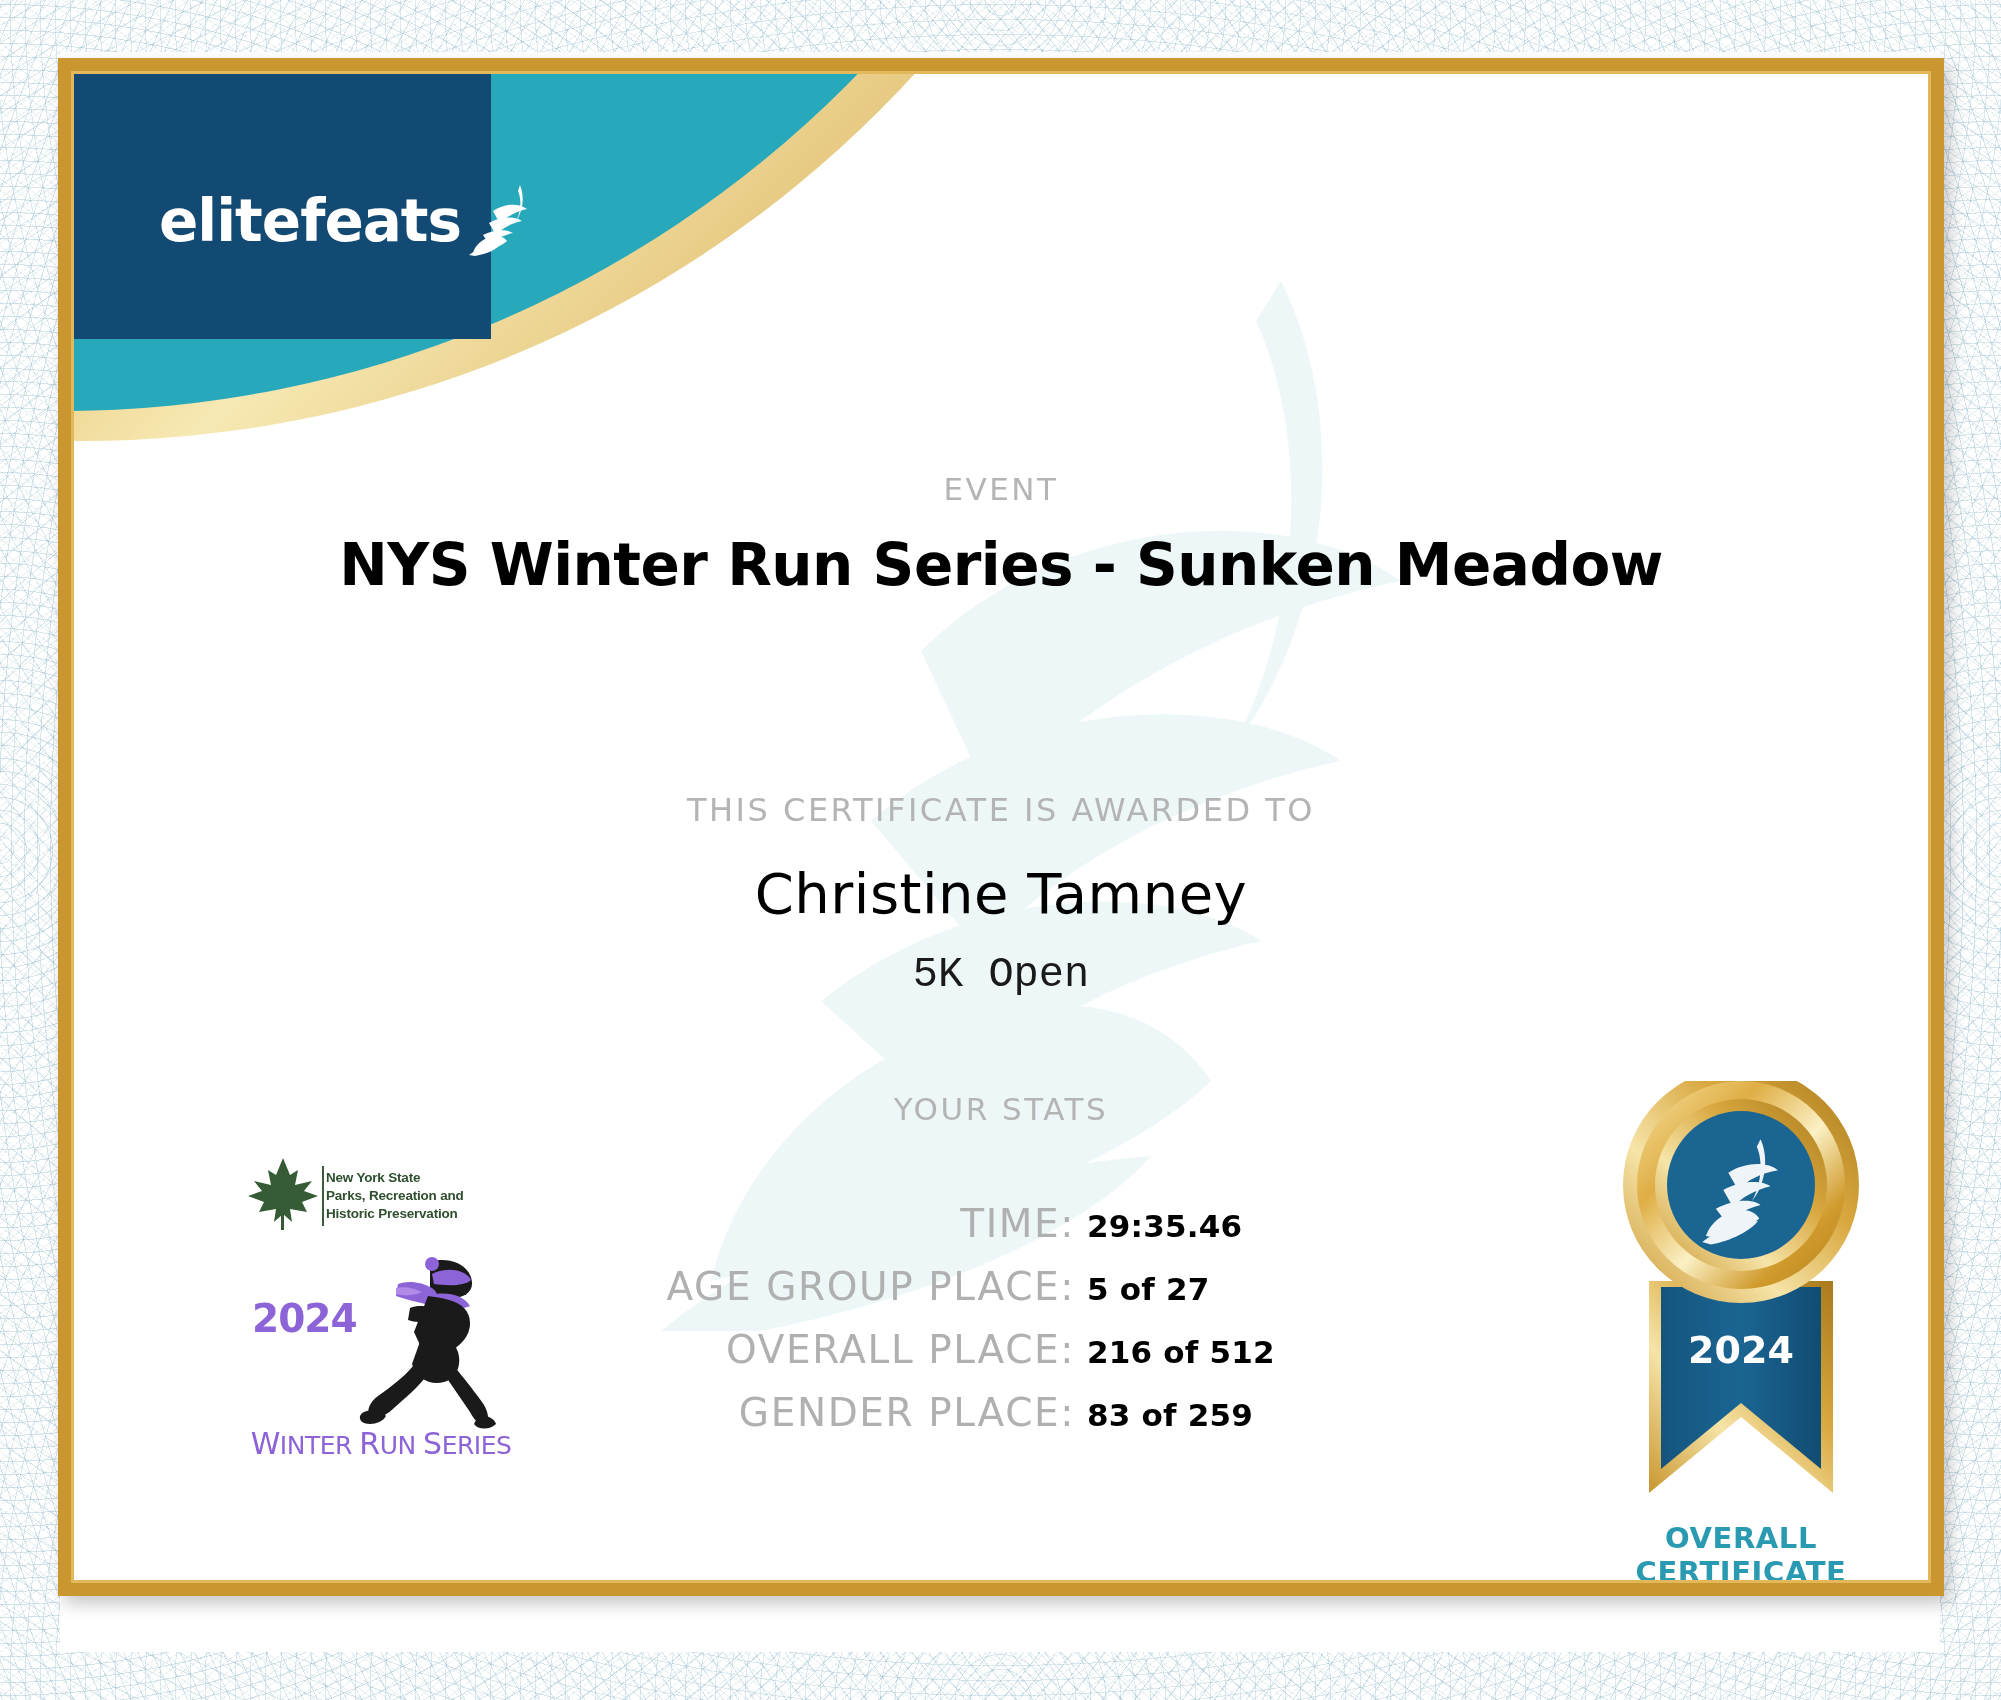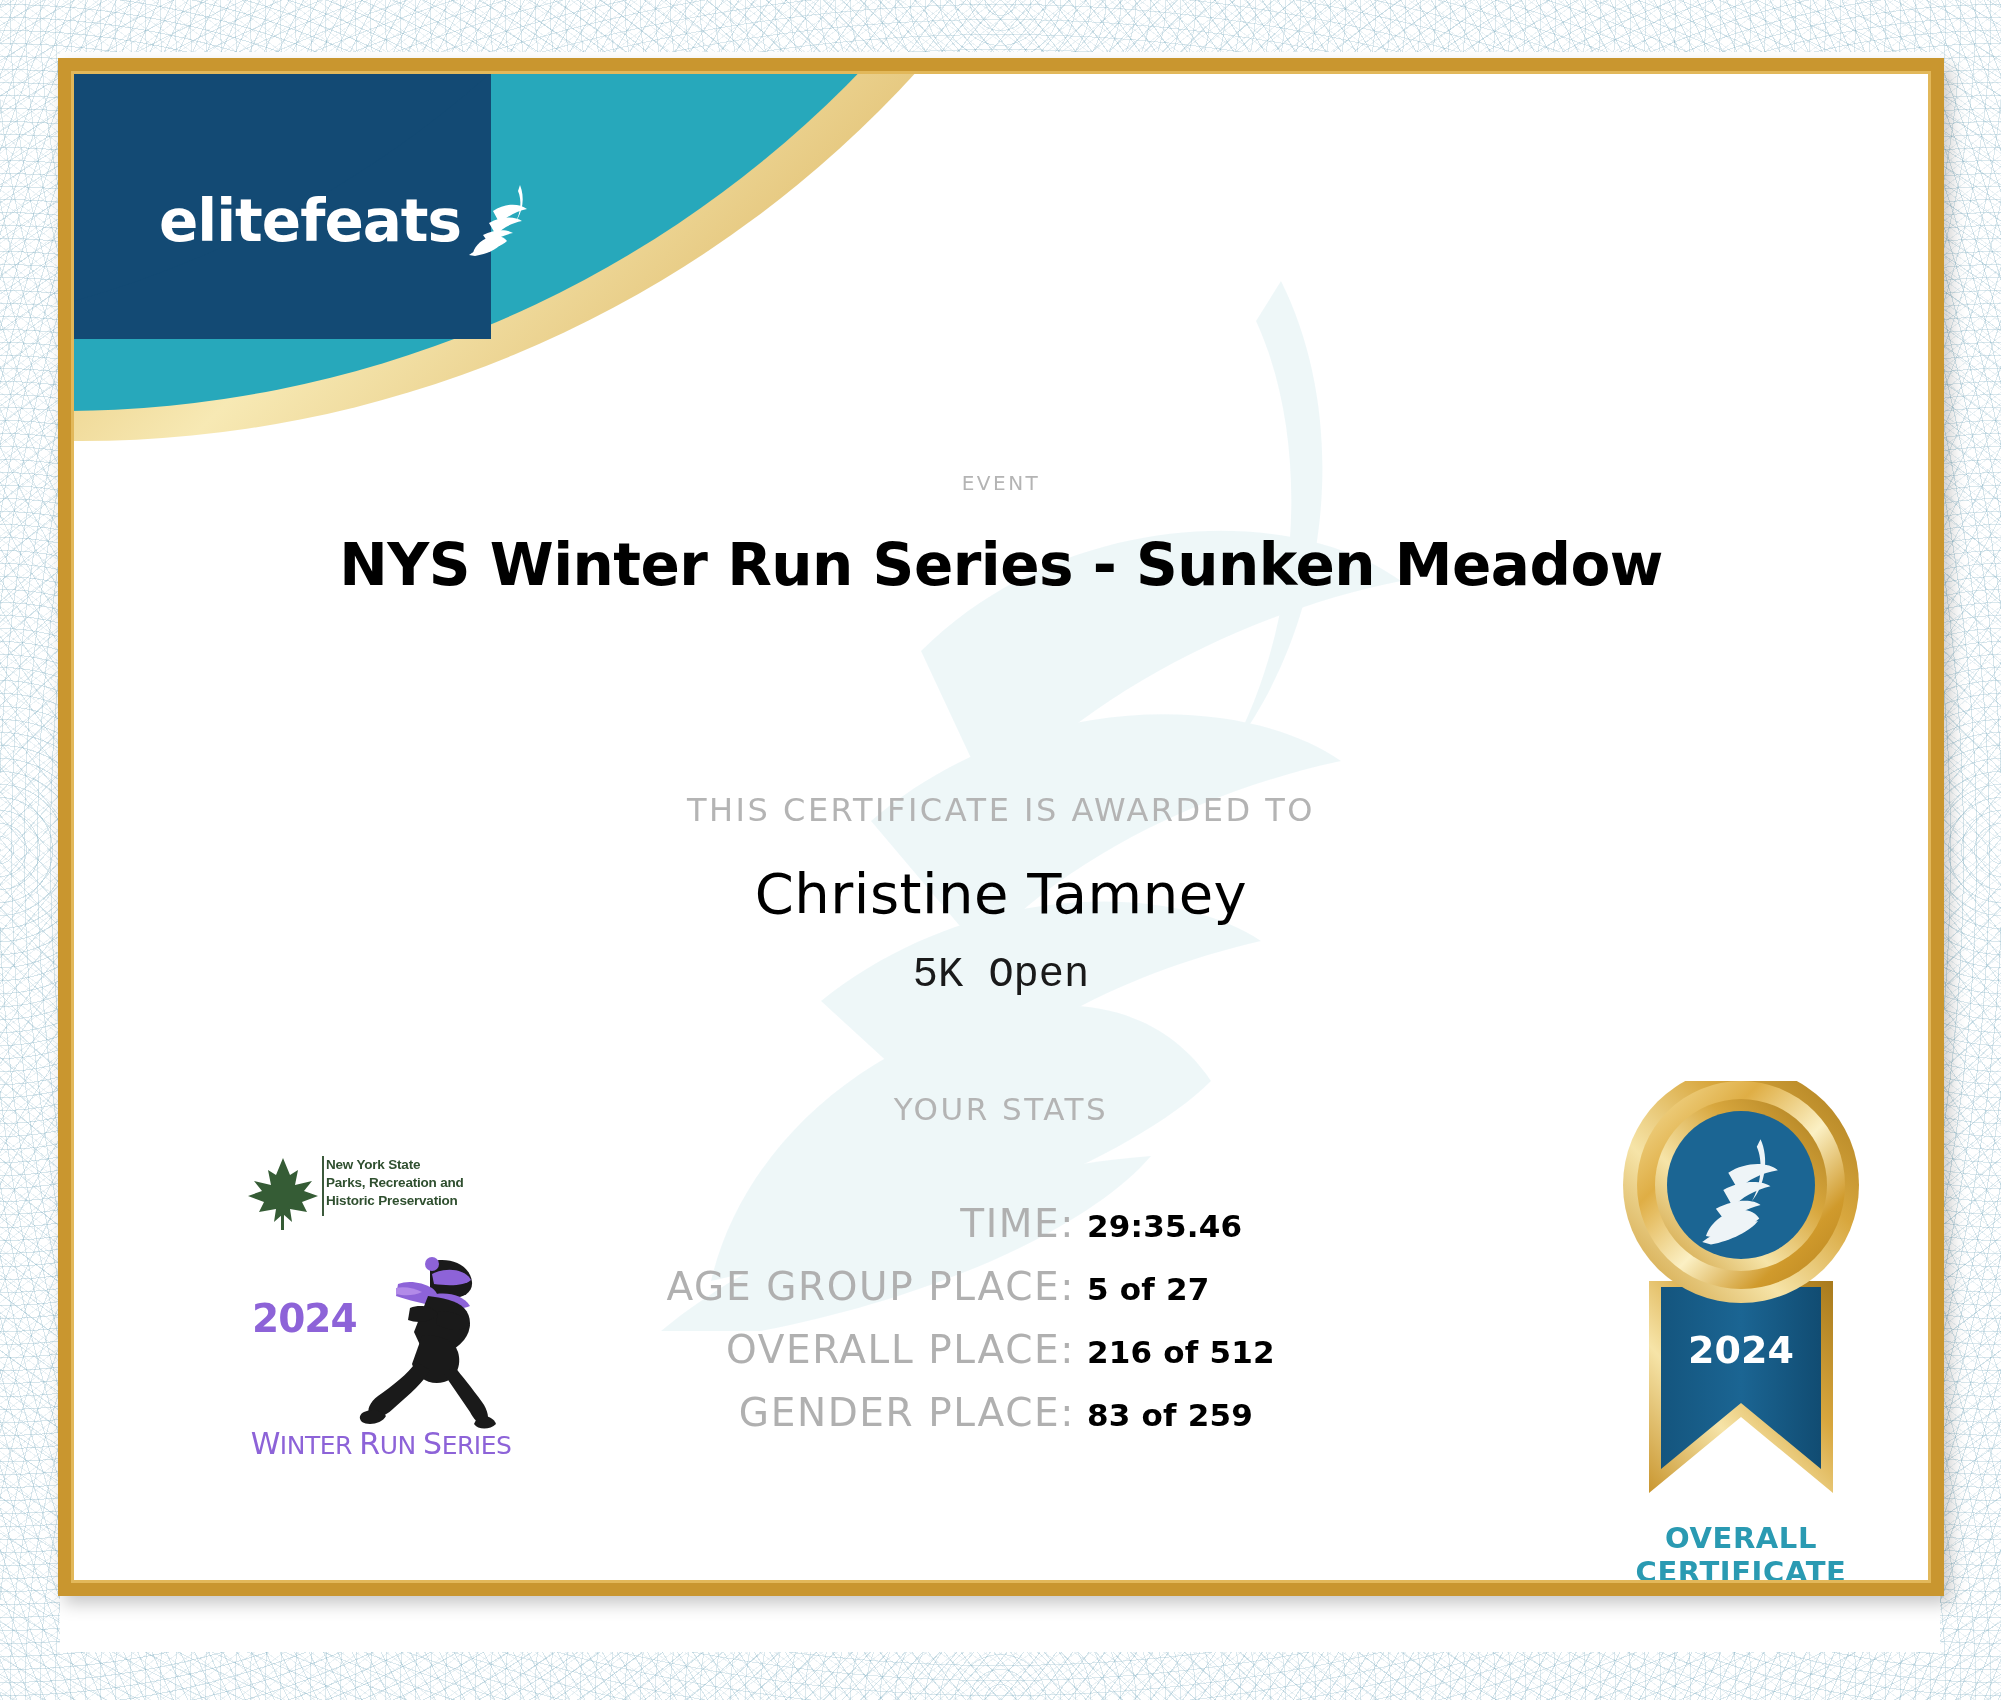--- a/index.html
+++ b/index.html
@@ -150,21 +150,21 @@
     color: #b4b4b4;
     font-family: "DejaVu Sans", sans-serif;
     letter-spacing: 2.5px;
     text-align: center;
   }
 
   .event-label {
     position: absolute;
     left: 0; right: 0;
     top: 400px;
-    font-size: 20px;
+    font-size: 31px;
   }
   .event-title {
     position: absolute;
     left: 0; right: 0;
     top: 460px;
     text-align: center;
     color: #000000;
     font-family: "DejaVu Sans", sans-serif;
     font-weight: bold;
     font-size: 58px;
@@ -244,21 +244,21 @@
   
   .nys-block {
     position: absolute;
     left: 175px;
     top: 1085px;
     width: 320px;
     z-index: 18;
   }
   .nys-top {
     display: flex;
-    align-items: flex-start;
+    align-items: center;
     gap: 2px;
   }
   .nys-divider {
     width: 2px;
     height: 60px;
     background: #3c5a3c;
   }
   .nys-text {
     font-family: "Liberation Sans", sans-serif;
     font-size: 13.5px;

